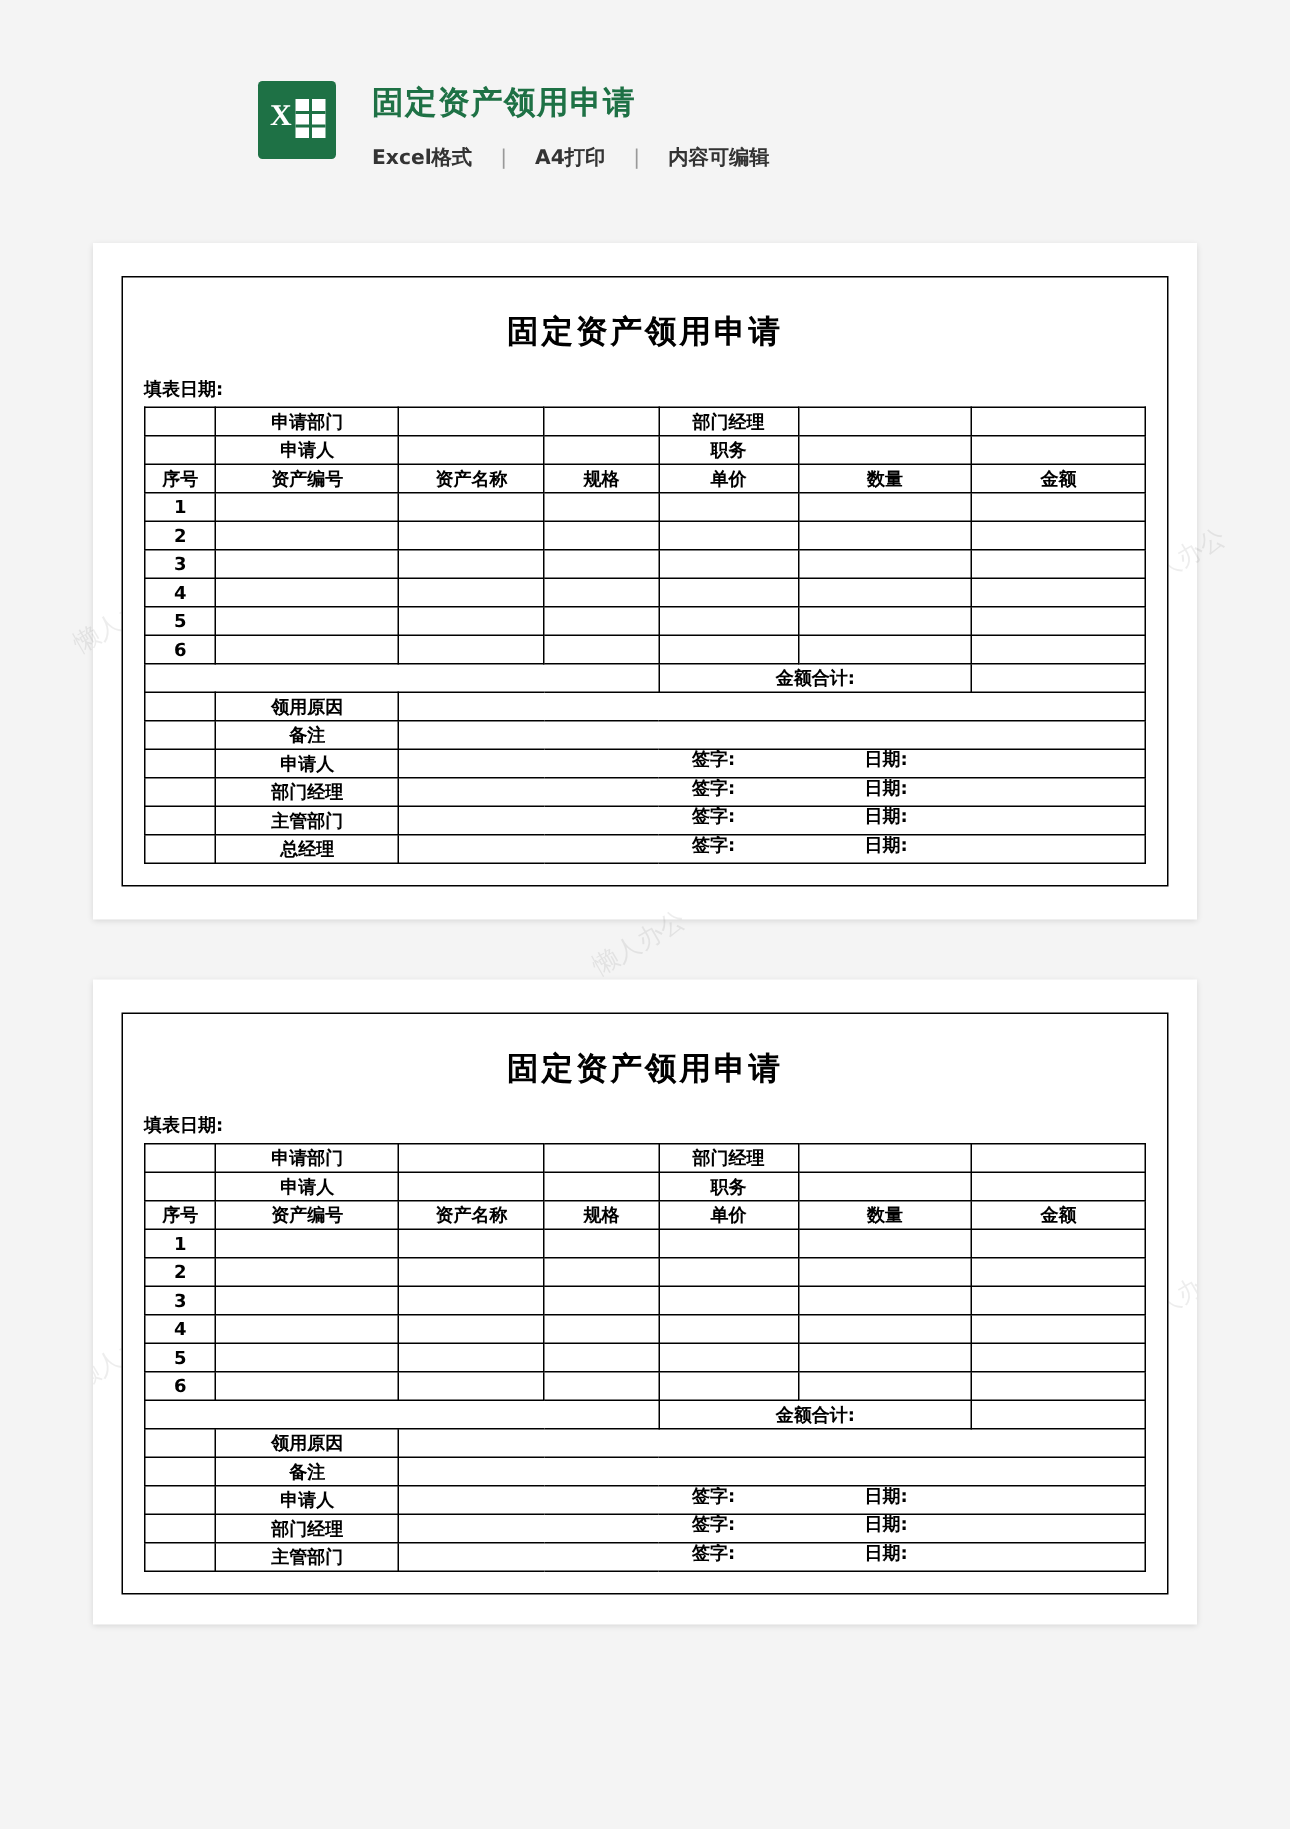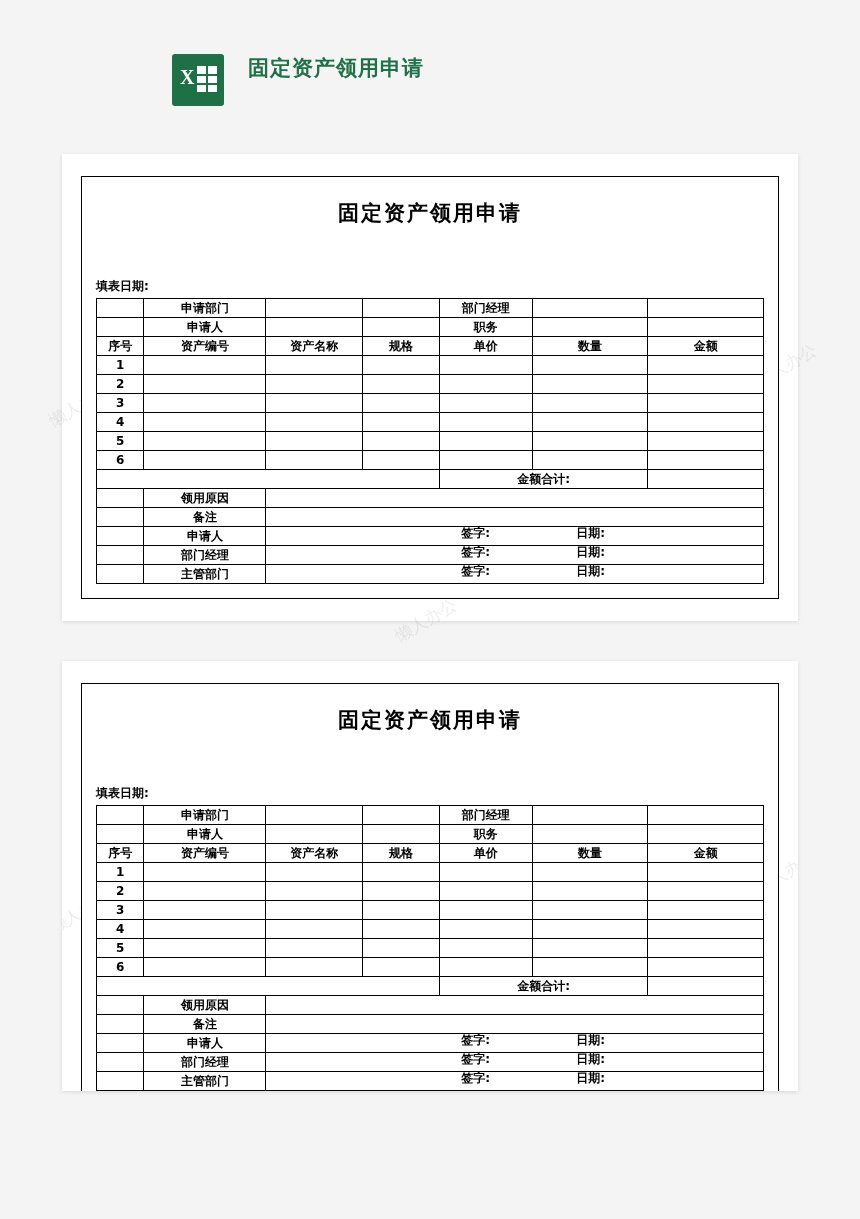--- a/index.html
+++ b/index.html
@@ -121,21 +121,20 @@
     letter-spacing: 2px;
     padding: 22px 0 16px 0;
     color: #000000;
   }
   .fill-date {
     font-family: "DejaVu Sans", sans-serif;
     font-size: 12px;
     font-weight: bold;
     padding: 0 0 3px 14px;
     color: #000000;
-    margin-top: 35px;
   }
   table.form {
     border-collapse: collapse;
     width: calc(100% - 28px);
     margin: 0 14px 14px 14px;
     table-layout: fixed;
   }
   table.form td {
     border: 1px solid #000000;
     height: 19px;
@@ -170,20 +169,27 @@
 
 <div class="page">
 
   <div class="header">
     <div class="xls-icon">
       <span class="x">X</span>
       <span class="grid"></span>
     </div>
     <div class="header-text">
       <div class="doc-title">固定资产领用申请</div>
+      <div class="doc-meta">
+        <span>Excel格式</span>
+        <span class="sep">|</span>
+        <span>A4打印</span>
+        <span class="sep">|</span>
+        <span>内容可编辑</span>
+      </div>
     </div>
   </div>
 
   <div class="sheet first">
     <div class="watermark wm-a">懒人办公</div>
     <div class="watermark wm-b">懒人办公</div>
     <div class="watermark wm-c">懒人办公</div>
     <div class="watermark wm-d">懒人办公</div>
 
     <div class="sheet-inner">
@@ -320,20 +326,28 @@
           </td>
         </tr>
         <tr>
           <td class="noborder"></td>
           <td class="lbl sign-row">主管部门</td>
           <td class="sign-cell sign-row" colspan="5">
             <span class="s1">签字:</span>
             <span class="s2">日期:</span>
           </td>
         </tr>
+        <tr>
+          <td class="noborder"></td>
+          <td class="lbl sign-row">总经理</td>
+          <td class="sign-cell sign-row" colspan="5">
+            <span class="s1">签字:</span>
+            <span class="s2">日期:</span>
+          </td>
+        </tr>
       </tbody>
         </table>
     </div>
   </div>
 
   <div class="sheet second clip-bottom">
     <div class="watermark wm-a">懒人办公</div>
     <div class="watermark wm-c">懒人办公</div>
     <div class="watermark wm-d">懒人办公</div>
 

